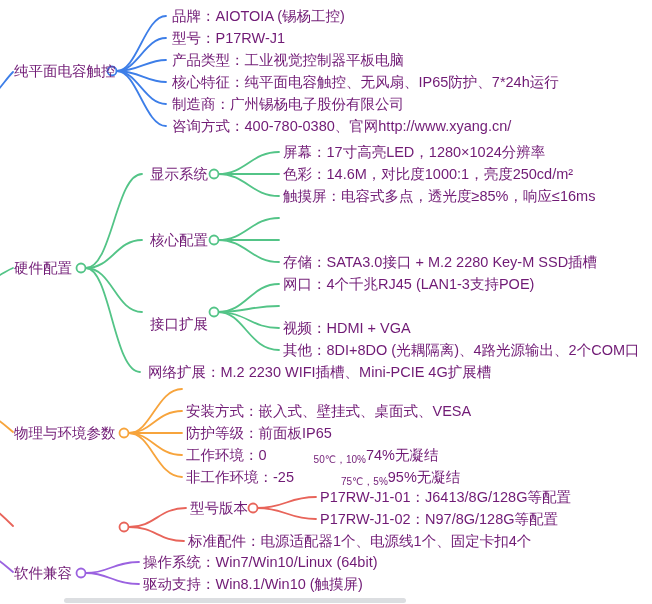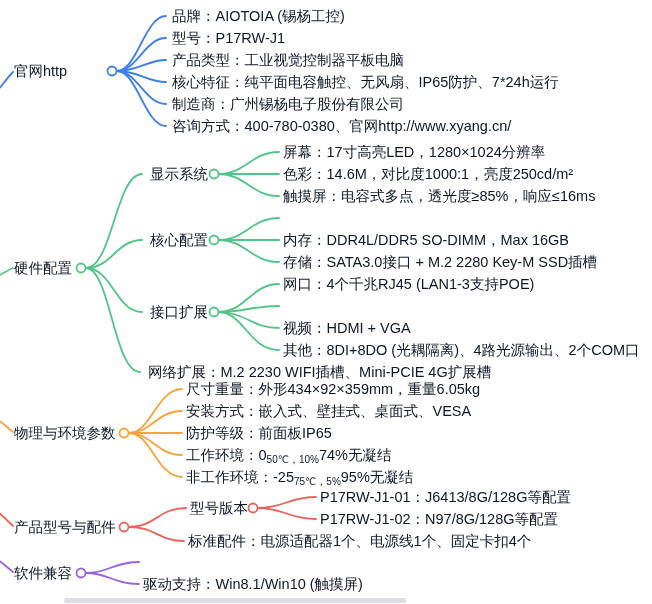--- a/index.html
+++ b/index.html
@@ -3,23 +3,23 @@
 <meta charset="utf-8">
 <style>
   html,body{margin:0;padding:0;background:#fff;}
   #canvas{
     position:relative;width:652px;height:604px;overflow:hidden;background:#fff;
     font-family:"Liberation Sans","DejaVu Sans",sans-serif;
   }
   #edges{position:absolute;left:0;top:0;}
   .node{
     position:absolute;height:22px;line-height:22px;white-space:nowrap;
-    font-size:14.5px;color:#0f172a;cursor:default;
+    font-size:14.5px;color:#701a75;cursor:default;
   }
-  .subtxt{font-size:10px;position:relative;top:3px;}
+  .subtxt{font-size:10px;position:relative;top:3px;margin-left:47px;}
   .hscroll{
     position:absolute;left:64px;top:598px;width:342px;height:5px;
     border-radius:3px;background:#dcdee1;
   }
 </style>
 </head>
 <body>
 
 <div id="canvas">
 
@@ -79,52 +79,50 @@
     </g>
 
     <g fill="none" stroke-width="1.8" stroke-linecap="round" stroke="#9B62E0">
       <path d="M-2 560 C4 564 8 568 13 572"></path>
       <path d="M86 573 C109 573 113 562 139 562"></path>
       <path d="M86 573 C109 573 113 584 139 584"></path>
       <circle cx="81" cy="573" r="4.5" fill="#fff"></circle>
     </g>
   </svg>
 
-  <div class="node" style="left:14px;top:60px">官网http</div>
+  <div class="node" style="left:14px;top:60px">纯平面电容触控</div>
   <div class="node" style="left:172px;top:5px">品牌：AIOTOIA (锡杨工控)</div>
   <div class="node" style="left:172px;top:27px">型号：P17RW-J1</div>
   <div class="node" style="left:172px;top:49px">产品类型：工业视觉控制器平板电脑</div>
   <div class="node" style="left:172px;top:71px">核心特征：纯平面电容触控、无风扇、IP65防护、7*24h运行</div>
   <div class="node" style="left:172px;top:93px">制造商：广州锡杨电子股份有限公司</div>
   <div class="node" style="left:172px;top:115px">咨询方式：400-780-0380、官网http://www.xyang.cn/</div>
 
   <div class="node" style="left:14px;top:257px">硬件配置</div>
   <div class="node" style="left:150px;top:163px">显示系统</div>
   <div class="node" style="left:283px;top:141px">屏幕：17寸高亮LED，1280×1024分辨率</div>
   <div class="node" style="left:283px;top:163px">色彩：14.6M，对比度1000:1，亮度250cd/m²</div>
   <div class="node" style="left:283px;top:185px">触摸屏：电容式多点，透光度≥85%，响应≤16ms</div>
   <div class="node" style="left:150px;top:229px">核心配置</div>
-  <div class="node" style="left:283px;top:229px">内存：DDR4L/DDR5 SO-DIMM，Max 16GB</div>
   <div class="node" style="left:283px;top:251px">存储：SATA3.0接口 + M.2 2280 Key-M SSD插槽</div>
-  <div class="node" style="left:150px;top:301px">接口扩展</div>
+  <div class="node" style="left:150px;top:313px">接口扩展</div>
   <div class="node" style="left:283px;top:273px">网口：4个千兆RJ45 (LAN1-3支持POE)</div>
   <div class="node" style="left:283px;top:317px">视频：HDMI + VGA</div>
   <div class="node" style="left:283px;top:339px">其他：8DI+8DO (光耦隔离)、4路光源输出、2个COM口</div>
   <div class="node" style="left:148px;top:361px">网络扩展：M.2 2230 WIFI插槽、Mini-PCIE 4G扩展槽</div>
 
   <div class="node" style="left:14px;top:422px">物理与环境参数</div>
-  <div class="node" style="left:186px;top:378px">尺寸重量：外形434×92×359mm，重量6.05kg</div>
   <div class="node" style="left:186px;top:400px">安装方式：嵌入式、壁挂式、桌面式、VESA</div>
   <div class="node" style="left:186px;top:422px">防护等级：前面板IP65</div>
   <div class="node" style="left:186px;top:444px"><span>工作环境：0</span><span class="subtxt">50℃，10%</span><span>74%无凝结</span></div>
   <div class="node" style="left:186px;top:466px"><span>非工作环境：-25</span><span class="subtxt">75℃，5%</span><span>95%无凝结</span></div>
 
-  <div class="node" style="left:14px;top:516px">产品型号与配件</div>
   <div class="node" style="left:190px;top:497px">型号版本</div>
   <div class="node" style="left:320px;top:486px">P17RW-J1-01：J6413/8G/128G等配置</div>
   <div class="node" style="left:320px;top:508px">P17RW-J1-02：N97/8G/128G等配置</div>
   <div class="node" style="left:188px;top:530px">标准配件：电源适配器1个、电源线1个、固定卡扣4个</div>
 
   <div class="node" style="left:14px;top:562px">软件兼容</div>
+  <div class="node" style="left:143px;top:551px">操作系统：Win7/Win10/Linux (64bit)</div>
   <div class="node" style="left:143px;top:573px">驱动支持：Win8.1/Win10 (触摸屏)</div>
 
   <div class="hscroll"></div>
 </div>
 
 </body></html>

